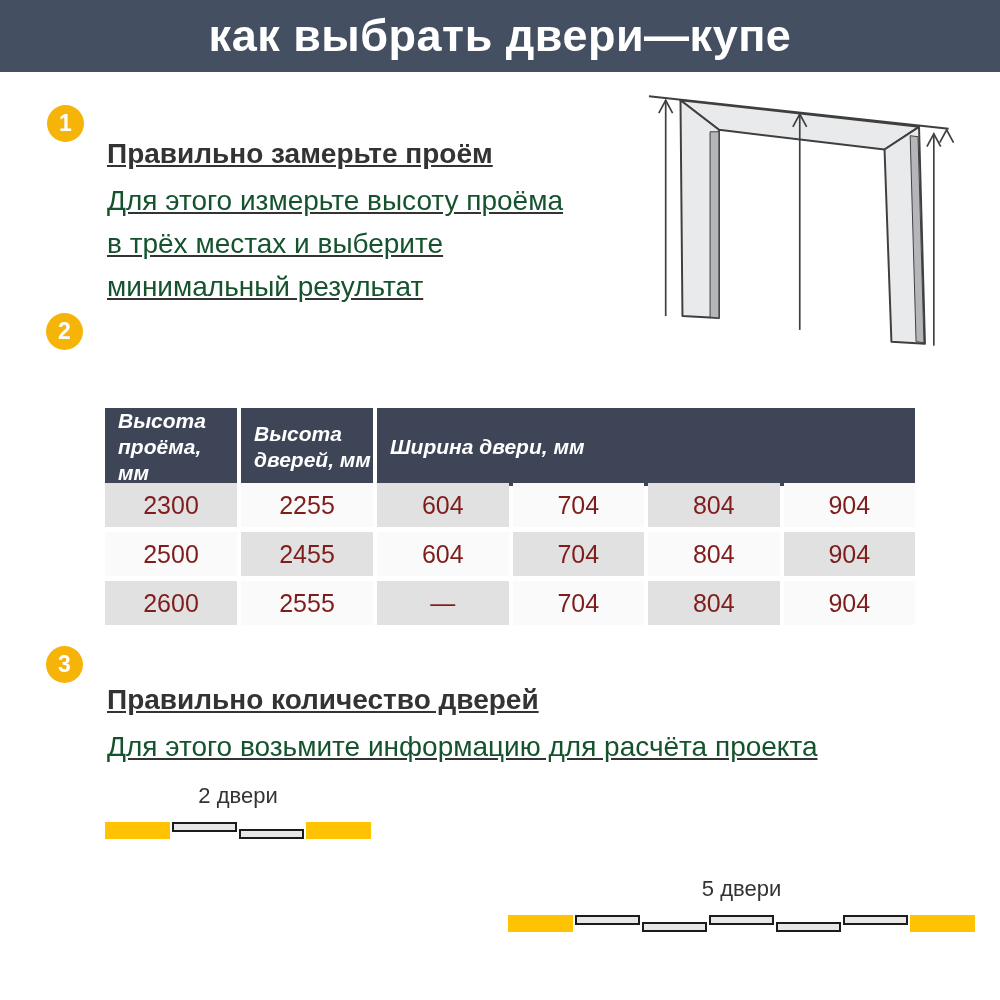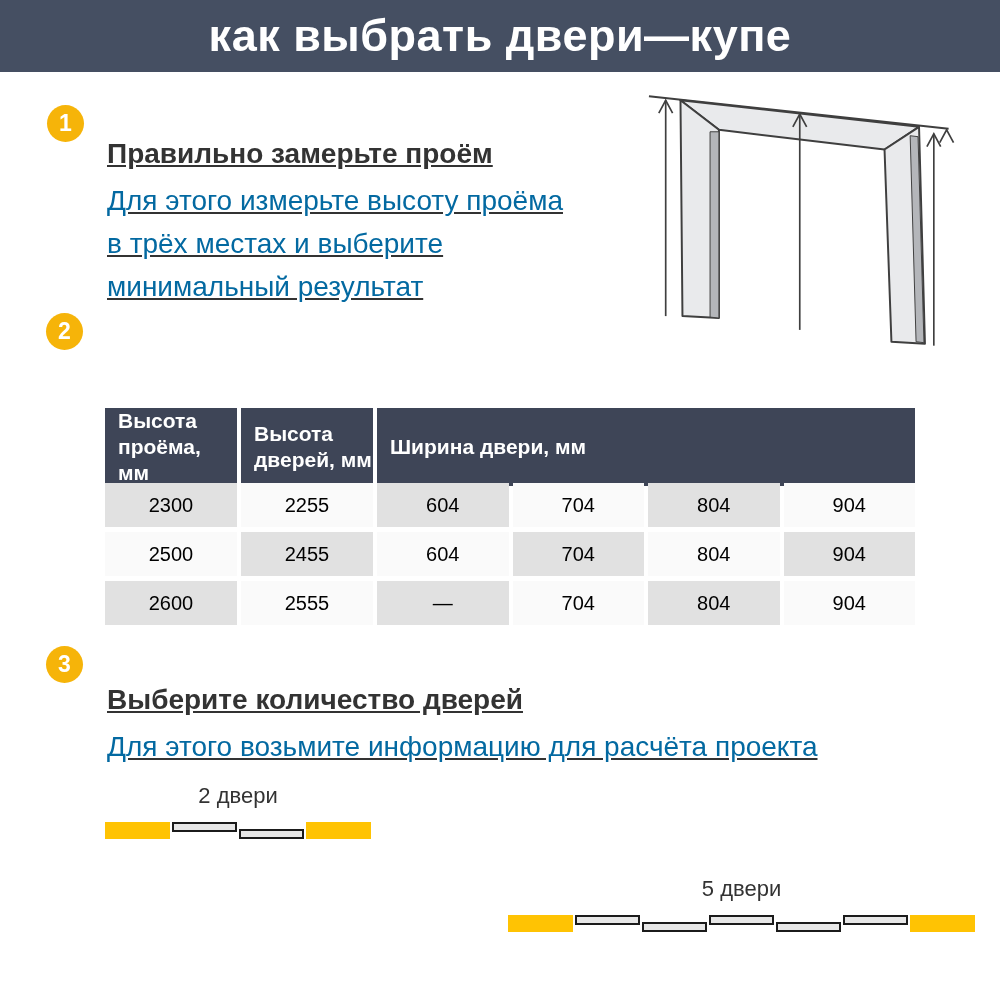--- a/index.html
+++ b/index.html
@@ -12,34 +12,34 @@
   .banner h1{margin:0;font-size:45px;font-weight:700;color:#ffffff;letter-spacing:.5px;}
 
   
   .badge{position:absolute;width:37px;height:37px;border-radius:50%;background:#f6b409;
          display:flex;align-items:center;justify-content:center;
          color:#fff;font-size:23px;font-weight:700;}
 
   
   .step-block{position:absolute;left:107px;text-decoration:underline;}
   .step-block h2{margin:0;font-size:28px;font-weight:700;color:#333;line-height:32px;}
-  .step-block p{margin:9px 0 0 0;font-size:28px;font-weight:400;color:#0369a1;
+  .step-block p{margin:9px 0 0 0;font-size:28px;font-weight:400;color:#14532d;
                 line-height:43px;white-space:pre-line;}
 
   
   .illus{position:absolute;left:645px;top:86px;}
 
   
   .door-table{position:absolute;left:105px;top:408px;width:810px;}
-  .thead{display:grid;grid-template-columns:132px 132px 538px;column-gap:4px;height:70px;}
+  .thead{display:grid;grid-template-columns:132px 132px 538px;column-gap:4px;height:70px;font-style:italic;}
   .hcell{background:#3e4557;color:#fff;font-size:21px;font-weight:700;line-height:26px;
          display:flex;align-items:center;padding-left:13px;white-space:pre-line;box-sizing:border-box;}
   .tbody{margin-top:5px;display:grid;grid-template-columns:132px 132px repeat(4,1fr);
          gap:5px 4px;grid-auto-rows:44px;}
-  .cell{display:flex;align-items:center;justify-content:center;font-size:20px;color:#000000;}
+  .cell{display:flex;align-items:center;justify-content:center;font-size:25px;color:#7f1d1d;}
   .cell.gray{background:#e1e1e1;}
   .cell.light{background:#fafafa;}
 
   
   .diagram{position:absolute;}
   .dlabel{text-align:center;font-size:22px;color:#333;line-height:26px;margin-bottom:13px;}
   .strip{position:relative;height:17px;}
   .strip .wall{position:absolute;top:0;width:65px;height:17px;background:#ffc303;}
   .strip .door{position:absolute;width:65px;height:10px;background:#e7e7e7;
                border:2px solid #1b1b1b;box-sizing:border-box;}
@@ -119,21 +119,21 @@
         <div class="cell light">704</div>
         <div class="cell gray">804</div>
         <div class="cell light">904</div>
       </div>
   </div>
 
   <div class="badge" style="left:46px;top:646px;">
     <span>3</span>
   </div>
   <div class="step-block" style="top:684px;">
-    <h2>Выберите количество дверей</h2>
+    <h2>Правильно количество дверей</h2>
     <p>Для этого возьмите информацию для расчёта проекта</p>
   </div>
 
   <div class="diagram" style="left: 105px; top: 783px; width: 266px;">
     <div class="dlabel">2 двери</div>
     <div class="strip" style="width: 266px;">
         <div class="wall" style="left: 0px;"></div>
         <div class="door top" style="left: 67px;"></div>
         <div class="door bottom" style="left: 134px;"></div>
         <div class="wall" style="left: 201px;"></div>

